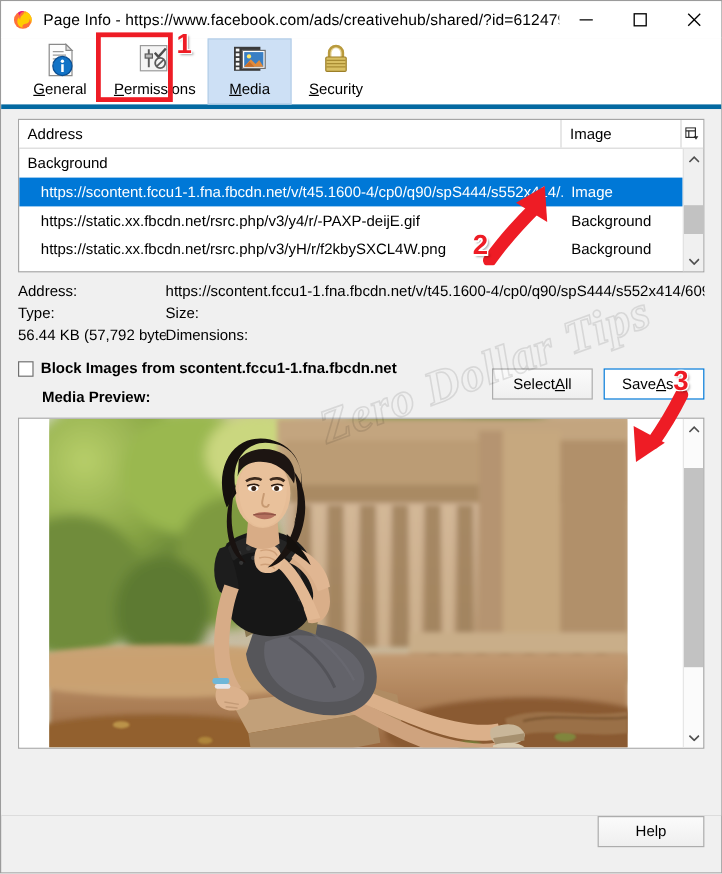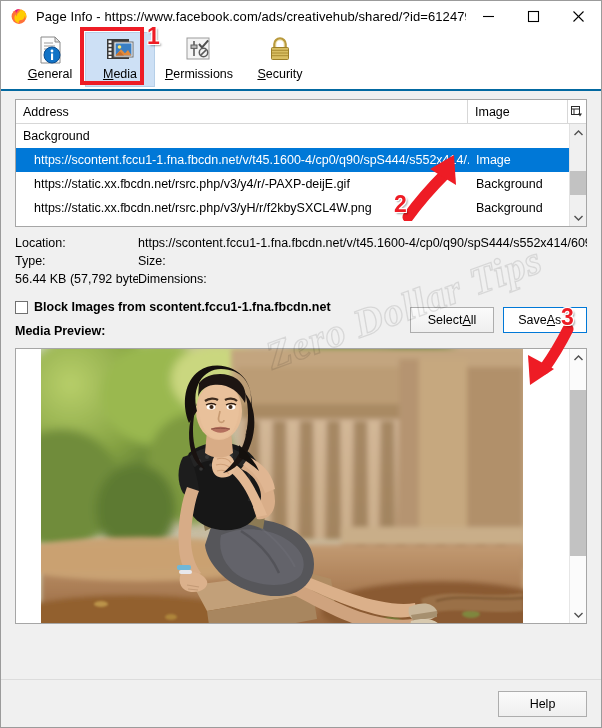--- a/index.html
+++ b/index.html
@@ -39,21 +39,21 @@
     background:transparent;
   }
   .wbtn svg { display:block; }
 
   
   #toolbar {
     height:59px; flex:0 0 59px;
     background:#ffffff;
     display:flex; align-items:flex-start;
     padding-left:14px;
-    border-bottom:2px solid #0369a1;
+    border-bottom:4px solid #0369a1;
     position:relative;
     text-align:center;
   }
   .tbitem {
     width:70px; height:55px;
     display:flex; flex-direction:column; align-items:center; justify-content:flex-start;
     padding-top:3px;
     position:relative;
   }
   .tbitem.selected { background:#cde0f5; border:1px solid #b6cfe8; padding-top:2px; }
@@ -143,20 +143,21 @@
     width:13px; height:13px; flex:0 0 13px;
     border:1px solid #707070; background:#fff; margin-right:6px;
   }
   #blocklabel { font-size:12.5px; white-space:nowrap; }
 
   
   #prevrow {
     margin-top:5px;
     display:flex; align-items:center; justify-content:space-between;
     height:24px;
+    margin-left:20px;
   }
   #prevlabel { font-weight:bold; font-size:12.5px; }
   #btns { display:flex; gap:9px; margin-top:-22px; }
   .btn {
     min-width:84px; height:25px;
     background:linear-gradient(#fbfbfb,#efefef);
     border:1px solid #adadad;
     font-size:12.5px; font-family:"Liberation Sans", sans-serif;
     display:flex; align-items:center; justify-content:center;
     padding:12px 10px; white-space:nowrap;
@@ -175,21 +176,21 @@
   }
   #previewinner { flex:1 1 auto; position:relative; overflow:hidden; background:#fff; }
   #photo {
     position:absolute; left:25px; top:0; width:482px; height:292px;
   }
 
   
   #bottombar {
     flex:0 0 48px; height:48px;
     border-top:1px solid #dcdcdc;
-    display:flex; align-items:center; justify-content:flex-end;
+    display:flex; align-items:flex-start; justify-content:flex-end;
     padding-right:14px;
     margin-top:auto;
   }
 
   
   .anno { position:absolute; pointer-events:none; }
   #redbox {
     left:79px; top:26px; width:64px; height:58px;
     border:4px solid #ee1c25;
     z-index:40;
@@ -265,53 +266,53 @@
               <line x1="10" y1="17" x2="18" y2="17"></line>
           </g>
           <circle cx="18" cy="20" r="8" fill="#1273c6" stroke="#0b4d8f" stroke-width="1"></circle>
           <circle cx="18" cy="16" r="1.4" fill="#fff"></circle>
           <rect x="17" y="18.5" width="2.1" height="6.5" fill="#fff"></rect>
         </svg>
       </div>
       <div class="tblabel"><u>G</u>eneral</div>
     </div>
 
+    <div class="tbitem" style="width:88px">
+      <div class="tbicon">
+        <svg width="32" height="30" viewBox="0 0 32 30">
+          <rect x="4" y="3" width="22" height="21" fill="#f4f4f4" stroke="#9b9b9b" stroke-width="1"></rect>
+          <line x1="11" y1="6" x2="11" y2="21" stroke="#5c5c5c" stroke-width="1.6"></line>
+          <rect x="8" y="10" width="6" height="3.4" fill="#b9b9b9" stroke="#5c5c5c" stroke-width="1"></rect>
+          <path d="M16 9 l3 3.4 l6.2 -7" fill="none" stroke="#4f4f4f" stroke-width="2"></path>
+          <circle cx="20.5" cy="17.5" r="4.2" fill="none" stroke="#5c5c5c" stroke-width="1.5"></circle>
+          <line x1="17.6" y1="20.4" x2="23.4" y2="14.6" stroke="#5c5c5c" stroke-width="1.5"></line>
+        </svg>
+      </div>
+      <div class="tblabel"><u>P</u>ermissions</div>
+    </div>
+
     <div class="tbitem selected">
       <div class="tbicon">
         <svg width="32" height="30" viewBox="0 0 32 30">
           <rect x="3" y="4" width="22" height="20" fill="#3b3b3b"></rect>
           <g fill="#fafafa">
             <rect x="4.5" y="5.5" width="3" height="2.4"></rect>
               <rect x="4.5" y="9.4" width="3" height="2.4"></rect>
             <rect x="4.5" y="13.3" width="3" height="2.4"></rect>
               <rect x="4.5" y="17.2" width="3" height="2.4"></rect>
             <rect x="4.5" y="21" width="3" height="2"></rect>
           </g>
           <rect x="10" y="7" width="19" height="15" fill="#fdfdfd" stroke="#6f6f6f" stroke-width="1"></rect>
           <rect x="11.5" y="8.4" width="16" height="12.2" fill="#3a7fc4"></rect>
           <circle cx="15.5" cy="12" r="1.8" fill="#ffe96b"></circle>
           <path d="M11.5 20.6 L17 14.3 L21 18.3 L24 15 L27.5 20.6 z" fill="#e08a3c"></path>
           <path d="M11.5 20.6 L16 16.5 L20 20.6 z" fill="#c96f2a"></path>
         </svg>
       </div>
       <div class="tblabel"><u>M</u>edia</div>
-    </div>
-
-    <div class="tbitem" style="width:88px">
-      <div class="tbicon">
-        <svg width="32" height="30" viewBox="0 0 32 30">
-          <rect x="4" y="3" width="22" height="21" fill="#f4f4f4" stroke="#9b9b9b" stroke-width="1"></rect>
-          <line x1="11" y1="6" x2="11" y2="21" stroke="#5c5c5c" stroke-width="1.6"></line>
-          <rect x="8" y="10" width="6" height="3.4" fill="#b9b9b9" stroke="#5c5c5c" stroke-width="1"></rect>
-          <path d="M16 9 l3 3.4 l6.2 -7" fill="none" stroke="#4f4f4f" stroke-width="2"></path>
-          <circle cx="20.5" cy="17.5" r="4.2" fill="none" stroke="#5c5c5c" stroke-width="1.5"></circle>
-          <line x1="17.6" y1="20.4" x2="23.4" y2="14.6" stroke="#5c5c5c" stroke-width="1.5"></line>
-        </svg>
-      </div>
-      <div class="tblabel"><u>P</u>ermissions</div>
     </div>
 
     <div class="tbitem" style="width:74px">
       <div class="tbicon">
         <svg width="32" height="30" viewBox="0 0 32 30">
           <path d="M10.5 13 v-4 a5.5 5.5 0 0 1 11 0 v4" fill="none" stroke="#b99a3d" stroke-width="2.6"></path>
           <path d="M11.8 13 v-4 a4.2 4.2 0 0 1 8.4 0 v4" fill="none" stroke="#e8d79a" stroke-width="1"></path>
           <rect x="7.5" y="12.5" width="17" height="12" rx="1" fill="#d9bf63" stroke="#9c7f28" stroke-width="1"></rect>
           <g stroke="#a98c33" stroke-width="1">
             <line x1="8" y1="15.3" x2="24" y2="15.3"></line>
@@ -369,21 +370,21 @@
           <div class="sb-arrow">
             <svg width="9" height="6" viewBox="0 0 9 6">
                 <path d="M0.5 1 L4.5 5 L8.5 1" fill="none" stroke="#505050" stroke-width="1.4"></path>
               </svg>
           </div>
         </div>
       </div>
     </div>
 
     <div id="details">
-      <div class="lbl">Location:</div>
+      <div class="lbl">Address:</div>
       <div class="val">https://scontent.fccu1-1.fna.fbcdn.net/v/t45.1600-4/cp0/q90/spS444/s552x414/6094</div>
       <div class="lbl">Type:</div>
       <div class="lbl">Size:</div>
       <div class="val">56.44 KB (57,792 bytes)</div>
       <div class="lbl">Dimensions:</div>
     </div>
 
     <div id="blockrow">
       <div class="cb"></div>
       <div id="blocklabel">Block Images from scontent.fccu1-1.fna.fbcdn.net</div>

